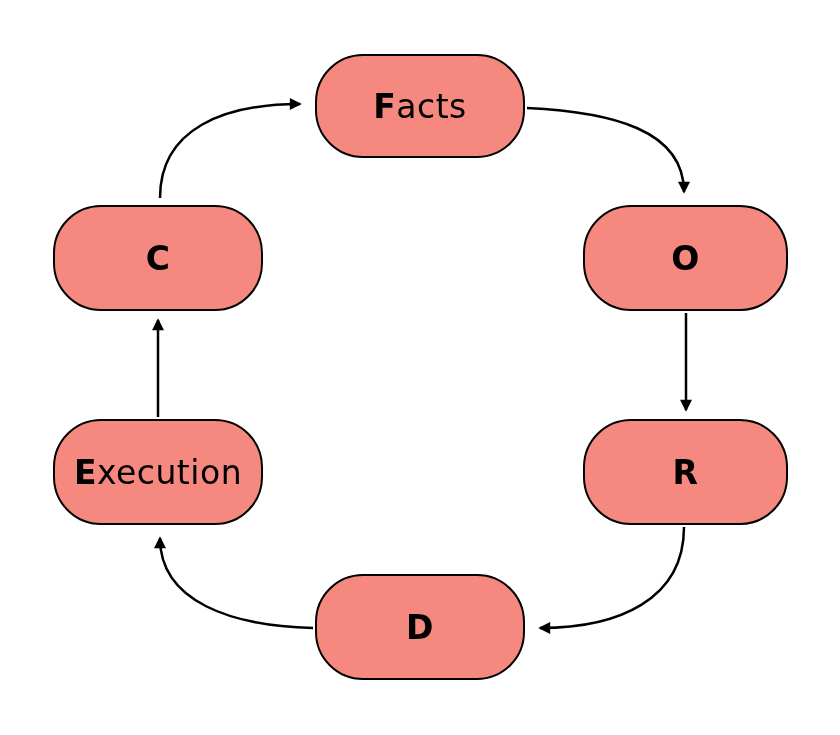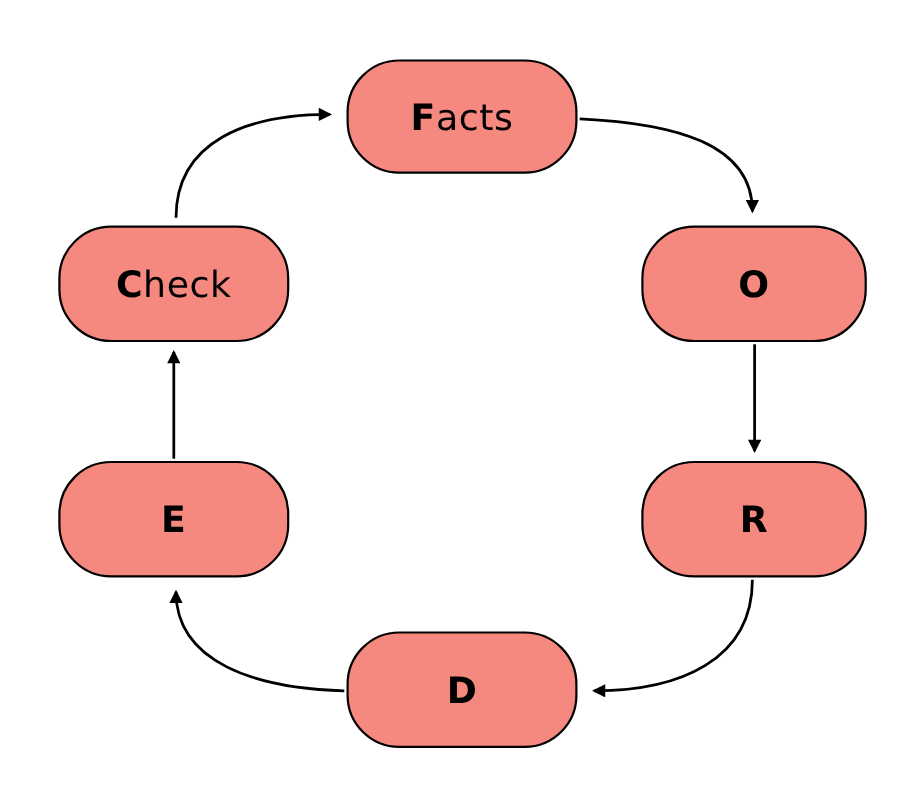--- a/index.html
+++ b/index.html
@@ -84,20 +84,20 @@
   <div class="node" id="node-risks">
     <span class="initial">R</span>
   </div>
 
   <div class="node" id="node-decision">
     <span class="initial">D</span>
   </div>
 
   <div class="node" id="node-execution">
     <span class="initial">E</span>
+      <span class="rest">xecution</span>
   </div>
 
   <div class="node" id="node-check">
     <span class="initial">C</span>
-      <span class="rest">heck</span>
   </div>
 
 </div>
 
 </body></html>

